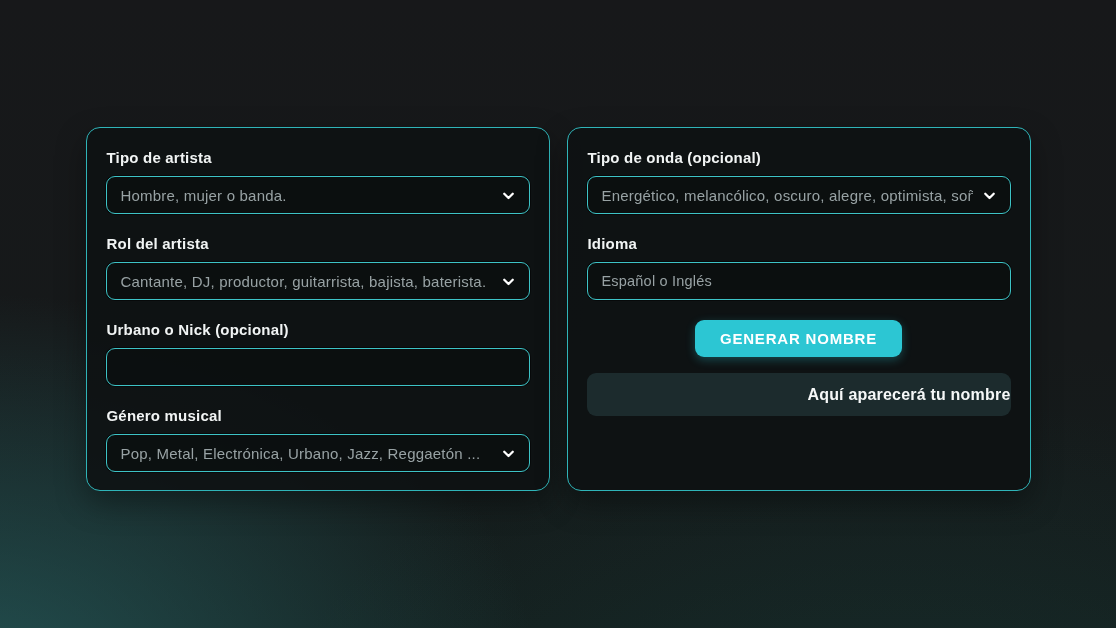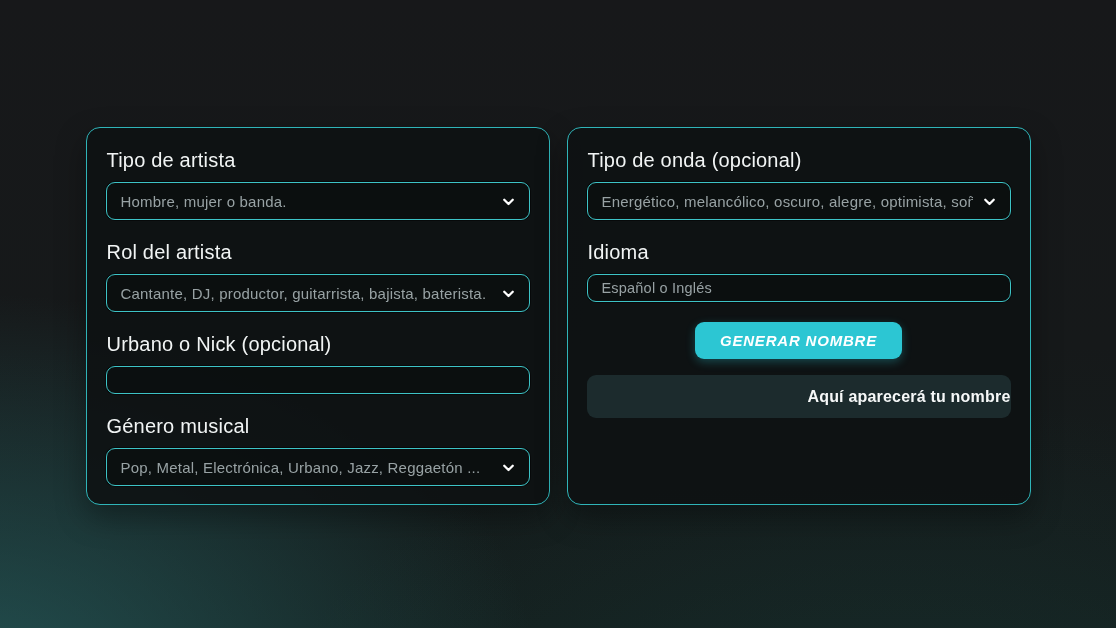--- a/index.html
+++ b/index.html
@@ -22,22 +22,22 @@
     width: 464px;
     border: 1.5px solid #2fb4b8;
     border-radius: 14px;
     background: rgba(14,17,18,0.88);
     padding: 21px 19px 18px 19px;
     box-shadow: 0 12px 30px rgba(0,0,0,0.35);
   }
   .field + .field { margin-top: 21px; }
   .field-label {
     display: block;
-    font-size: 20px;
-    font-weight: 400;
+    font-size: 15px;
+    font-weight: 700;
     letter-spacing: 0.2px;
     color: #f1f4f4;
     margin: 0 0 10px 1px;
   }
   .control {
     height: 38px;
     width: 100%;
     border: 1.5px solid #3dc3c6;
     border-radius: 9px;
     background: rgba(9,12,13,0.55);
@@ -55,21 +55,21 @@
     flex: 1 1 auto;
   }
   .chevron {
     flex: 0 0 auto;
     width: 17px;
     height: 17px;
     margin-left: 8px;
     display: block;
   }
   input.text-input {
-    height: 28px;
+    height: 38px;
     width: 100%;
     border: 1.5px solid #3dc3c6;
     border-radius: 9px;
     background: rgba(9,12,13,0.55);
     padding: 0 14px;
     color: #e8ecec;
     font-size: 14.5px;
     font-family: "Liberation Sans", "DejaVu Sans", sans-serif;
     outline: none;
     box-shadow: 0 0 0 1px rgba(0,0,0,0.45);
@@ -86,21 +86,20 @@
     border: none;
     border-radius: 9px;
     background: #2cc6d3;
     color: #ffffff;
     font-family: "Liberation Sans", "DejaVu Sans", sans-serif;
     font-size: 15px;
     font-weight: 700;
     letter-spacing: 0.8px;
     cursor: pointer;
     box-shadow: 0 3px 10px rgba(44,198,211,0.30);
-    font-style: italic;
   }
   .result-box {
     margin-top: 16px;
     height: 43px;
     border-radius: 9px;
     background: #1c2b2d;
     display: flex;
     align-items: center;
     justify-content: flex-end;
     color: #f6f8f8;

